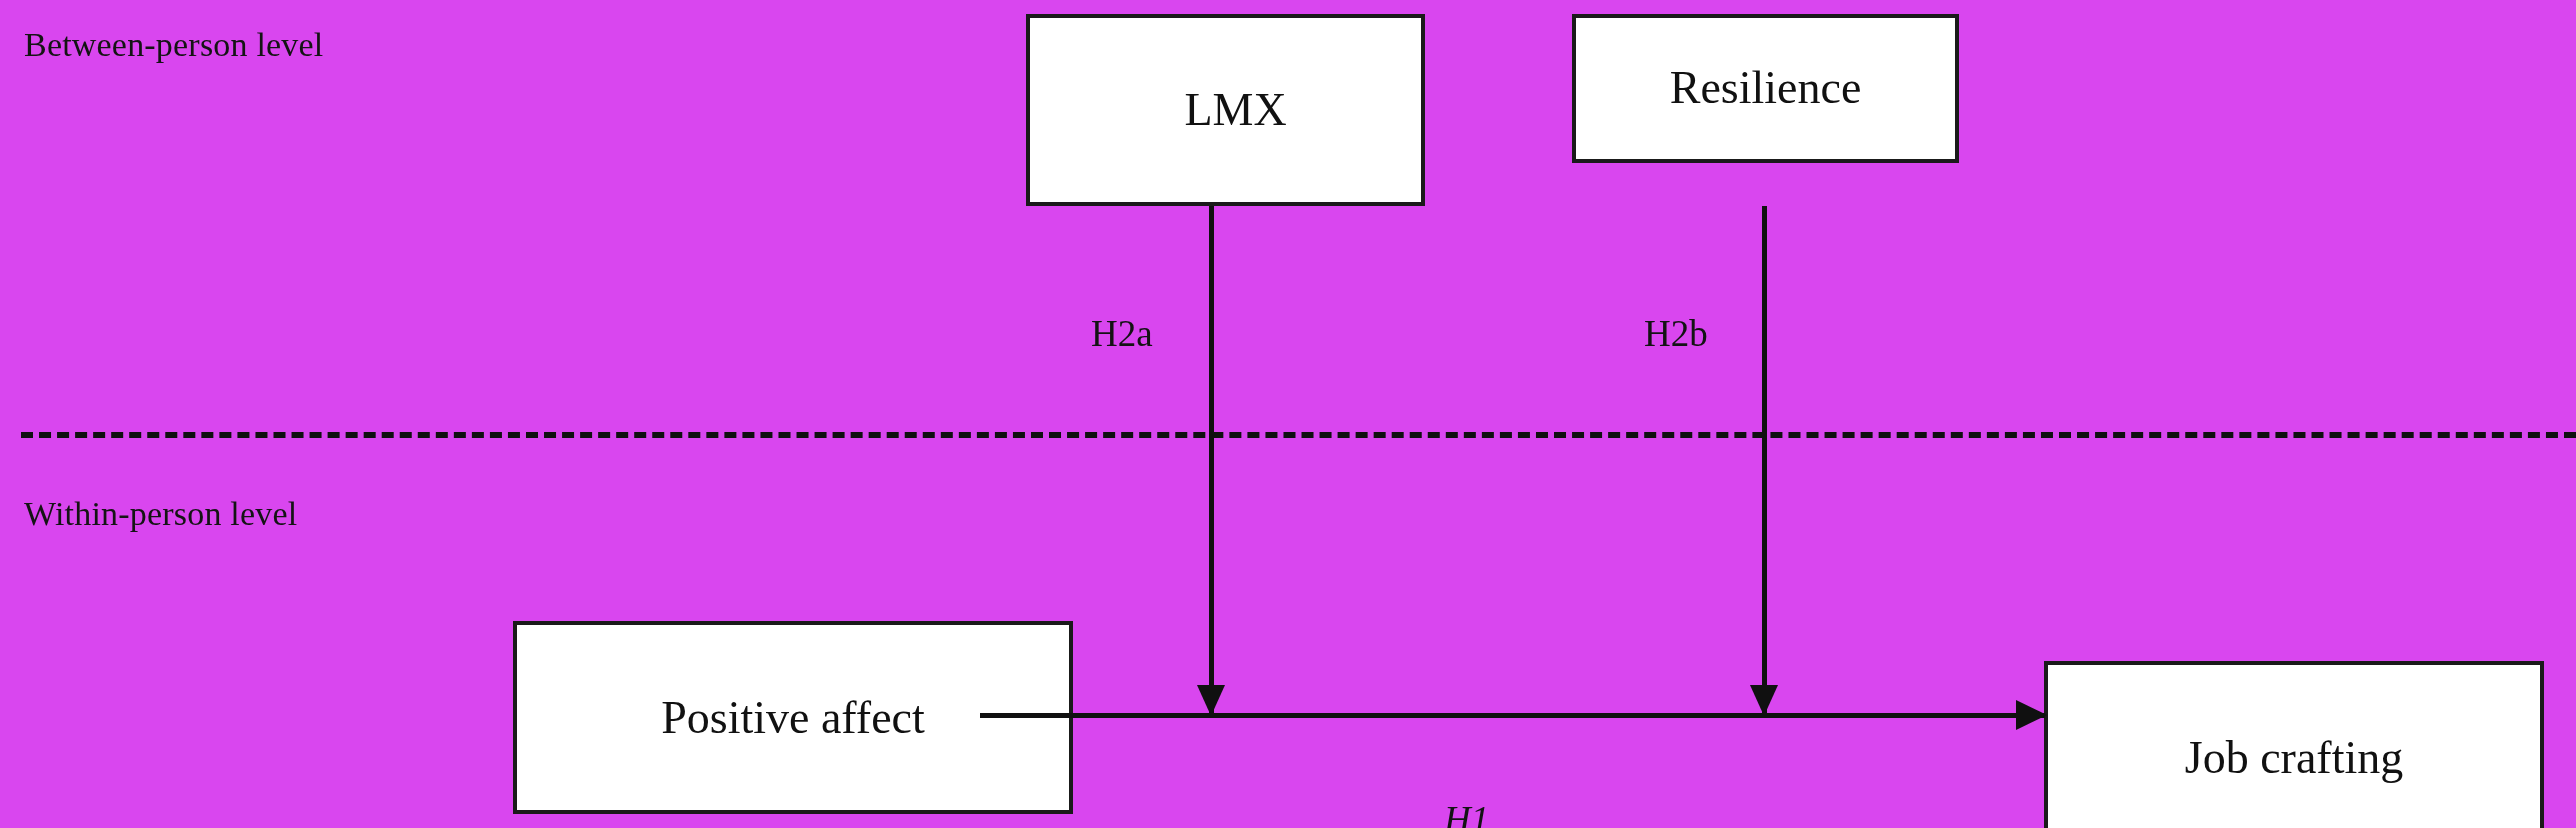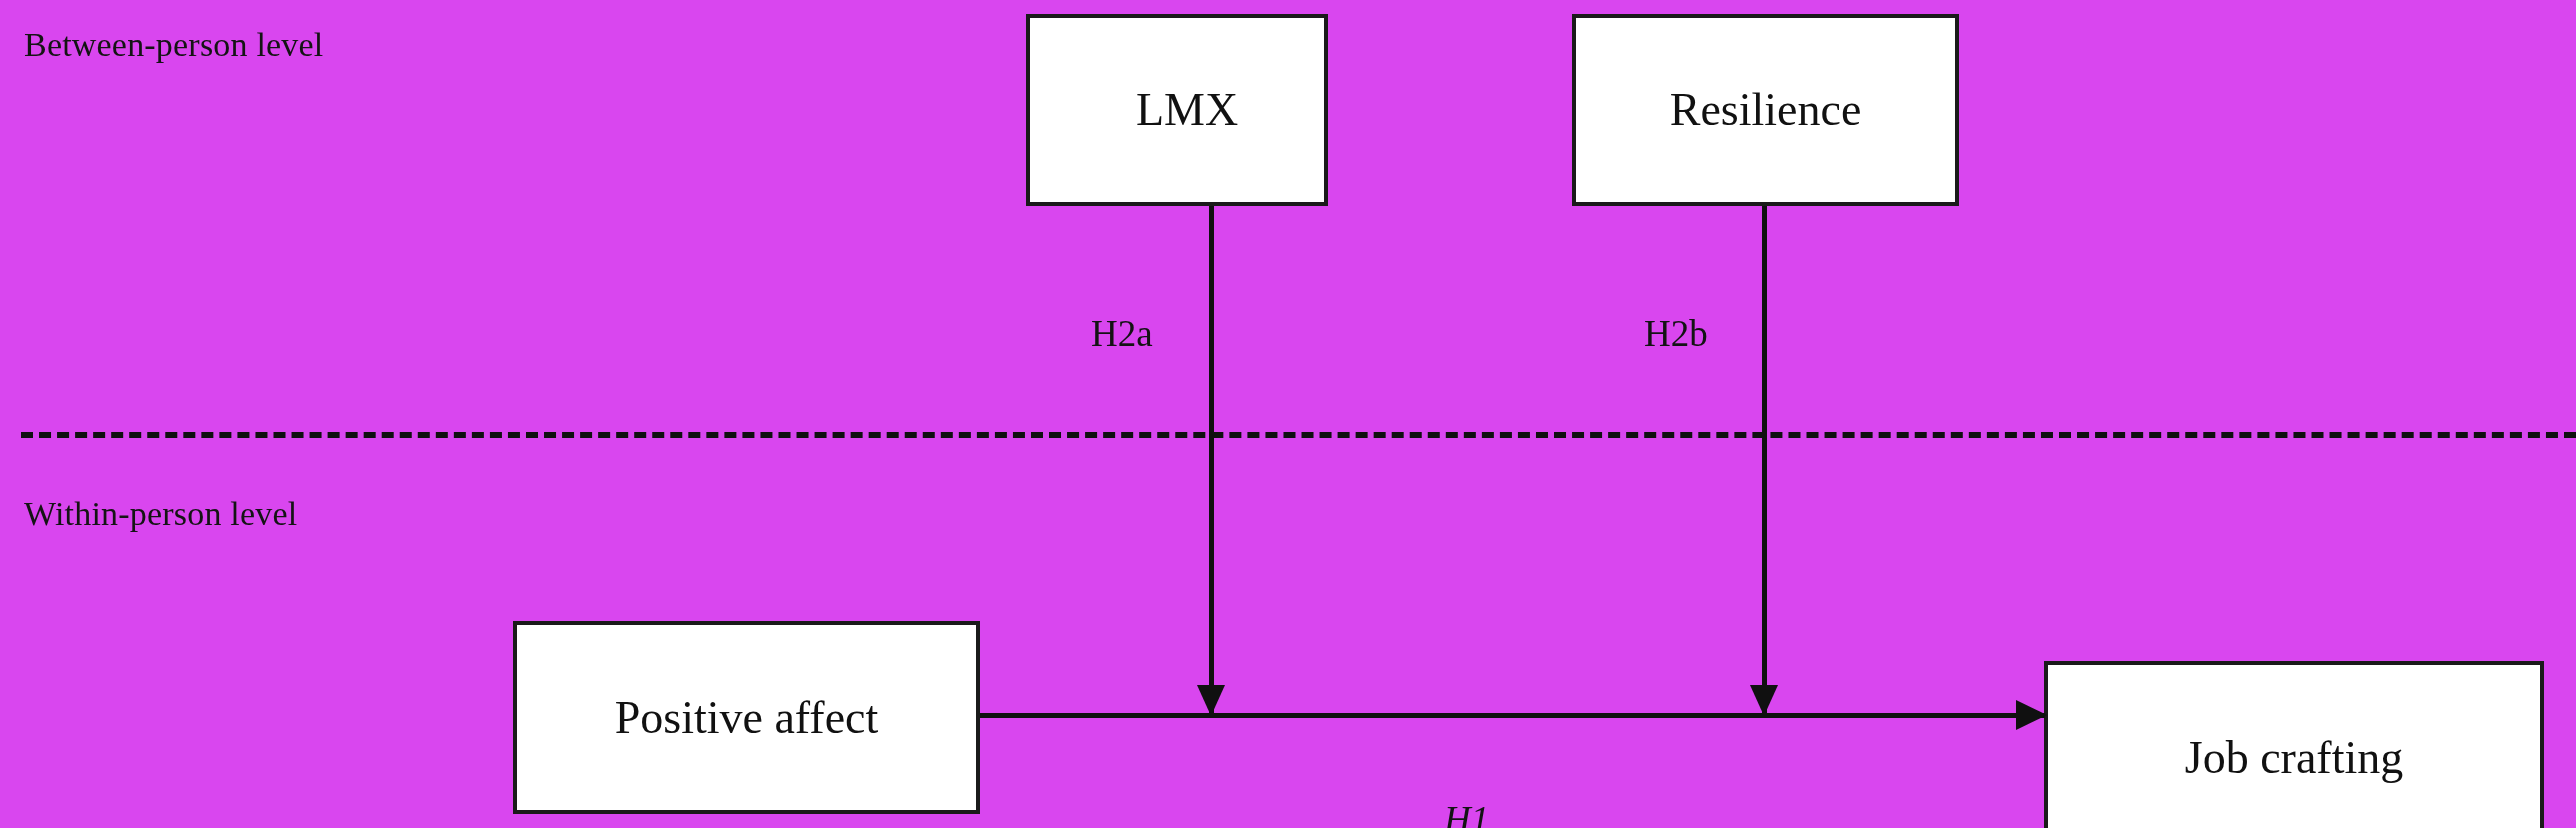--- a/index.html
+++ b/index.html
@@ -39,23 +39,23 @@
     align-items: center;
     justify-content: center;
   }
   .node-box .node-label {
     font-size: 46px;
     line-height: 1;
     white-space: nowrap;
     color: #111111;
   }
 
-  #box-lmx        { left: 1026px; top: 13.6px;  width: 302px; height: 192px; padding-left: 20px; }
-  #box-resilience { left: 1572px; top: 13.6px;  width: 387px; height: 192px; }
-  #box-positive-affect { left: 513px;  top: 621px; width: 467px; height: 193px; }
+  #box-lmx        { left: 1026px; top: 13.6px;  width: 399px; height: 192px; padding-left: 20px; }
+  #box-resilience { left: 1572px; top: 13.6px;  width: 387px; height: 149px; }
+  #box-positive-affect { left: 513px;  top: 621px; width: 560px; height: 193px; }
   #box-job-crafting    { left: 2044px; top: 621px; width: 500px; height: 193px; margin-top: 40px; }
 
   
   #level-divider {
     position: absolute;
     left: 21px;
     top: 432px;
     width: 2555px;
     height: 0;
     border-top: 6px dashed #101010;

